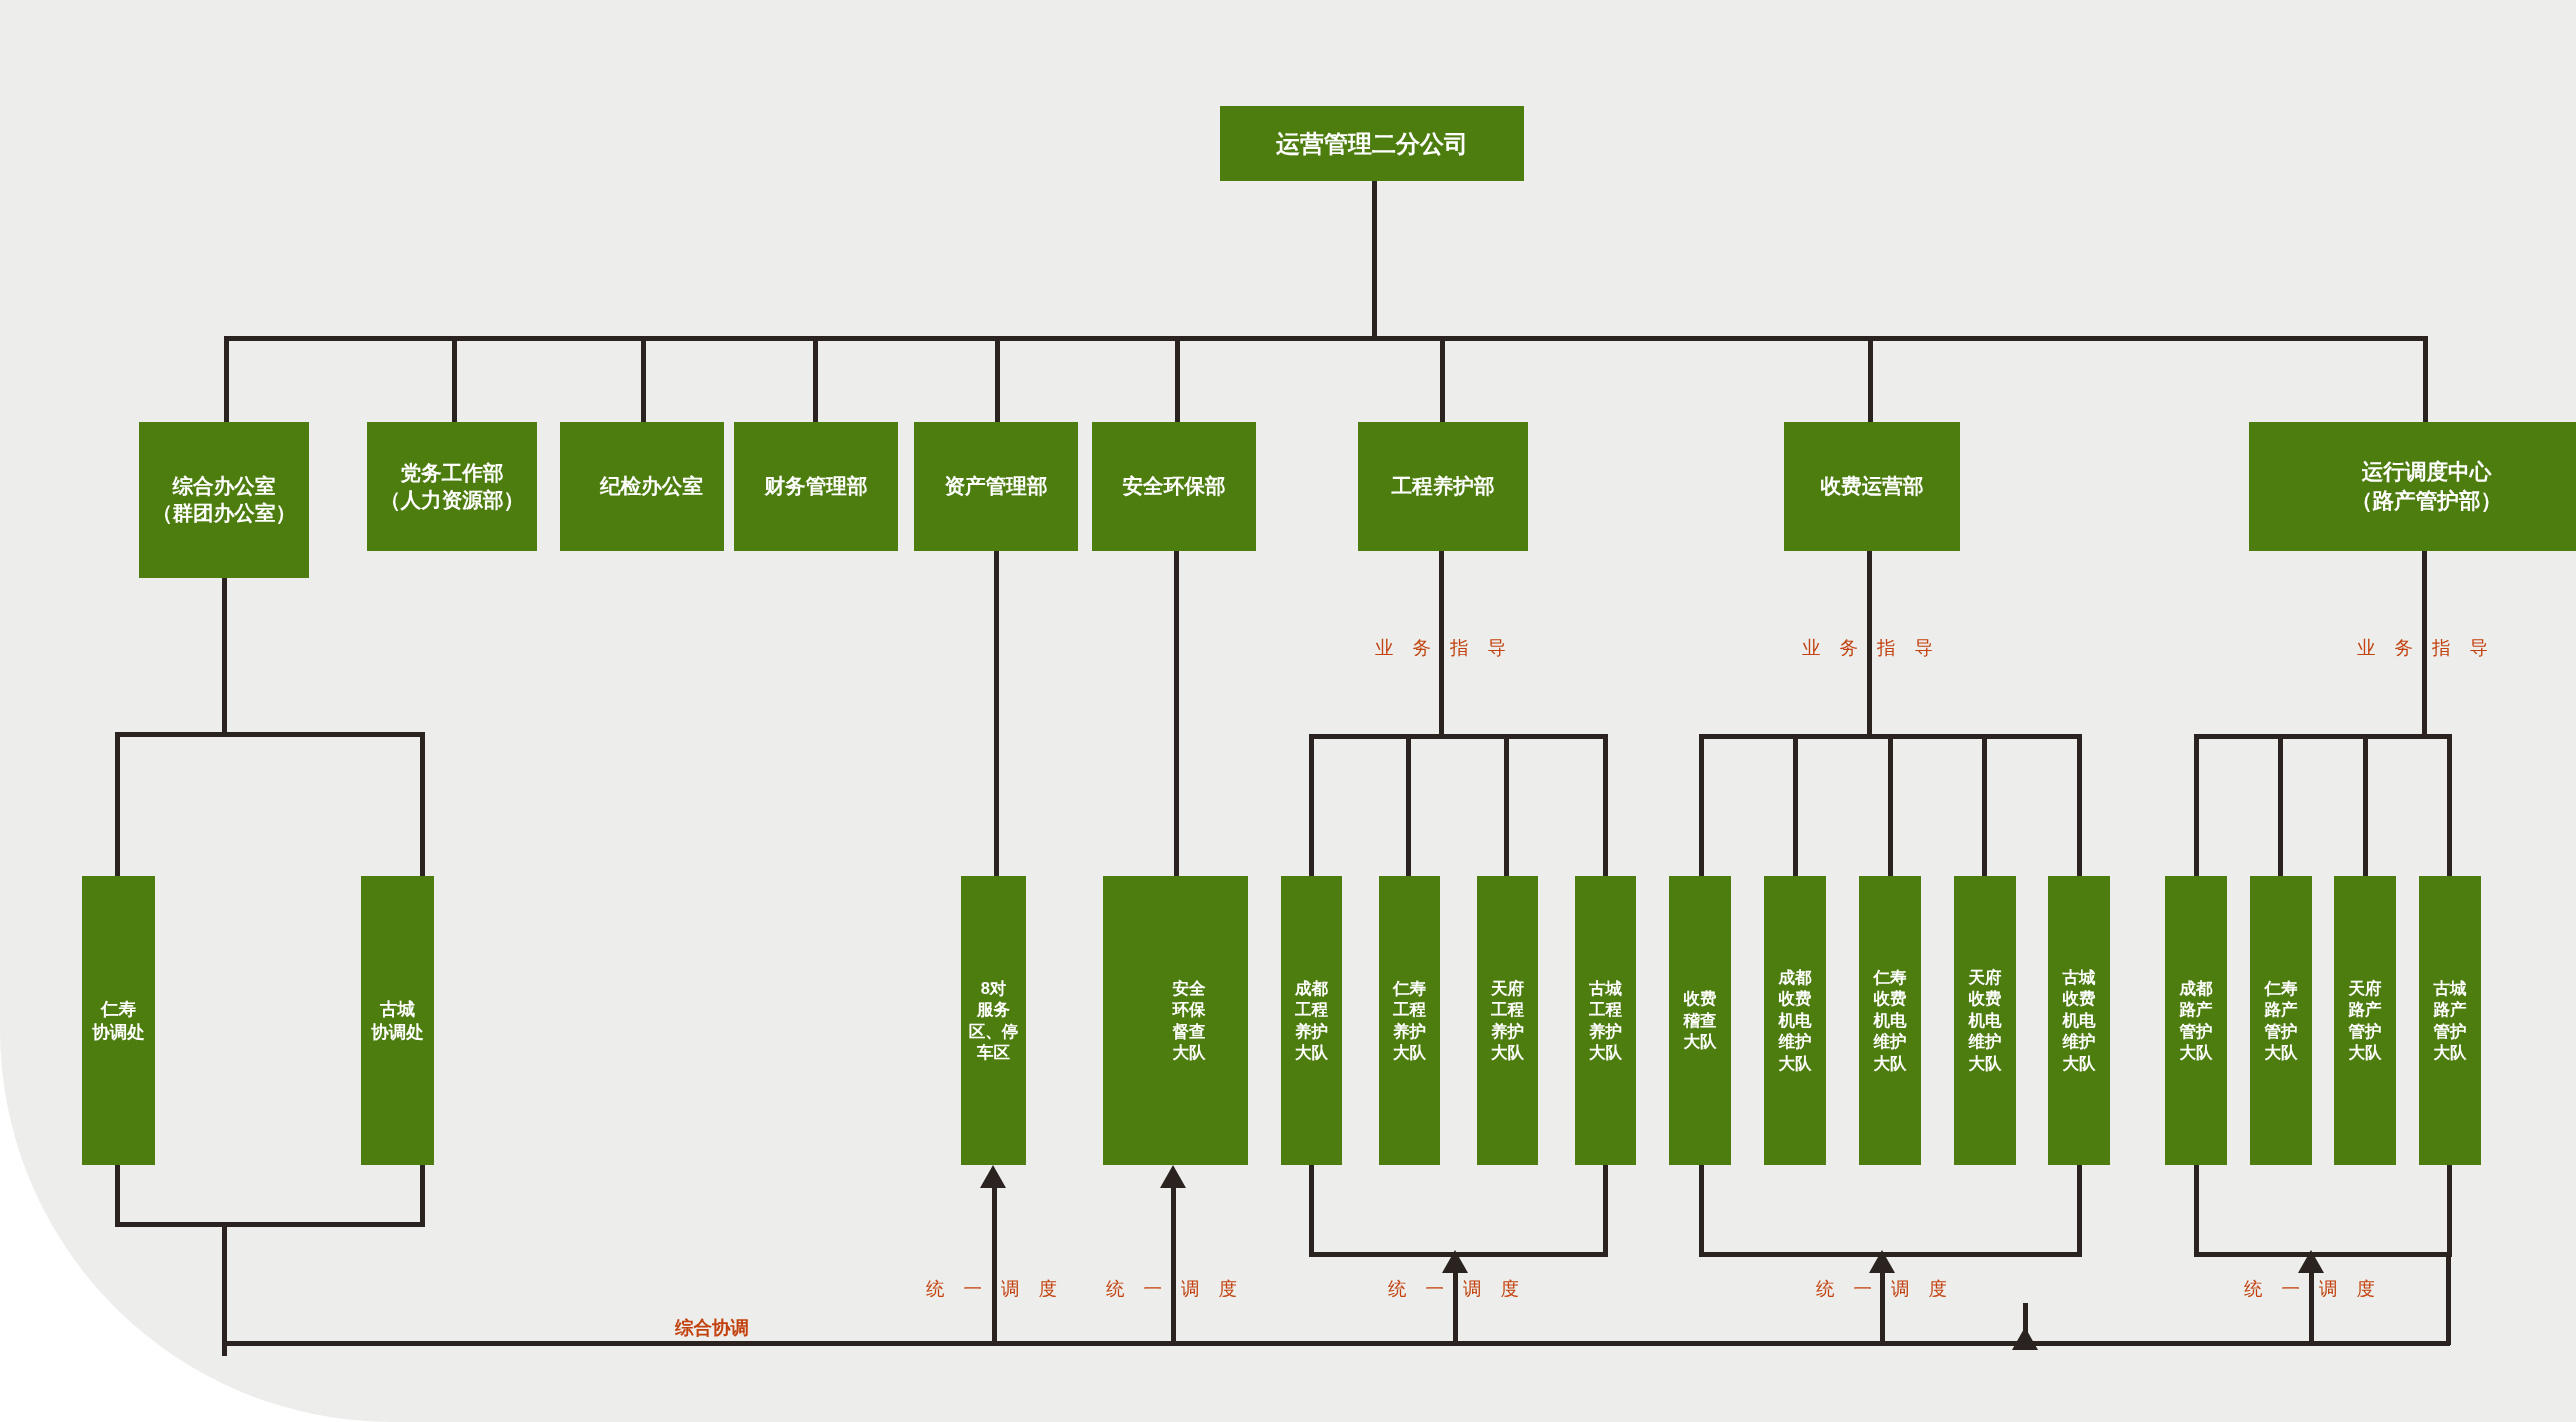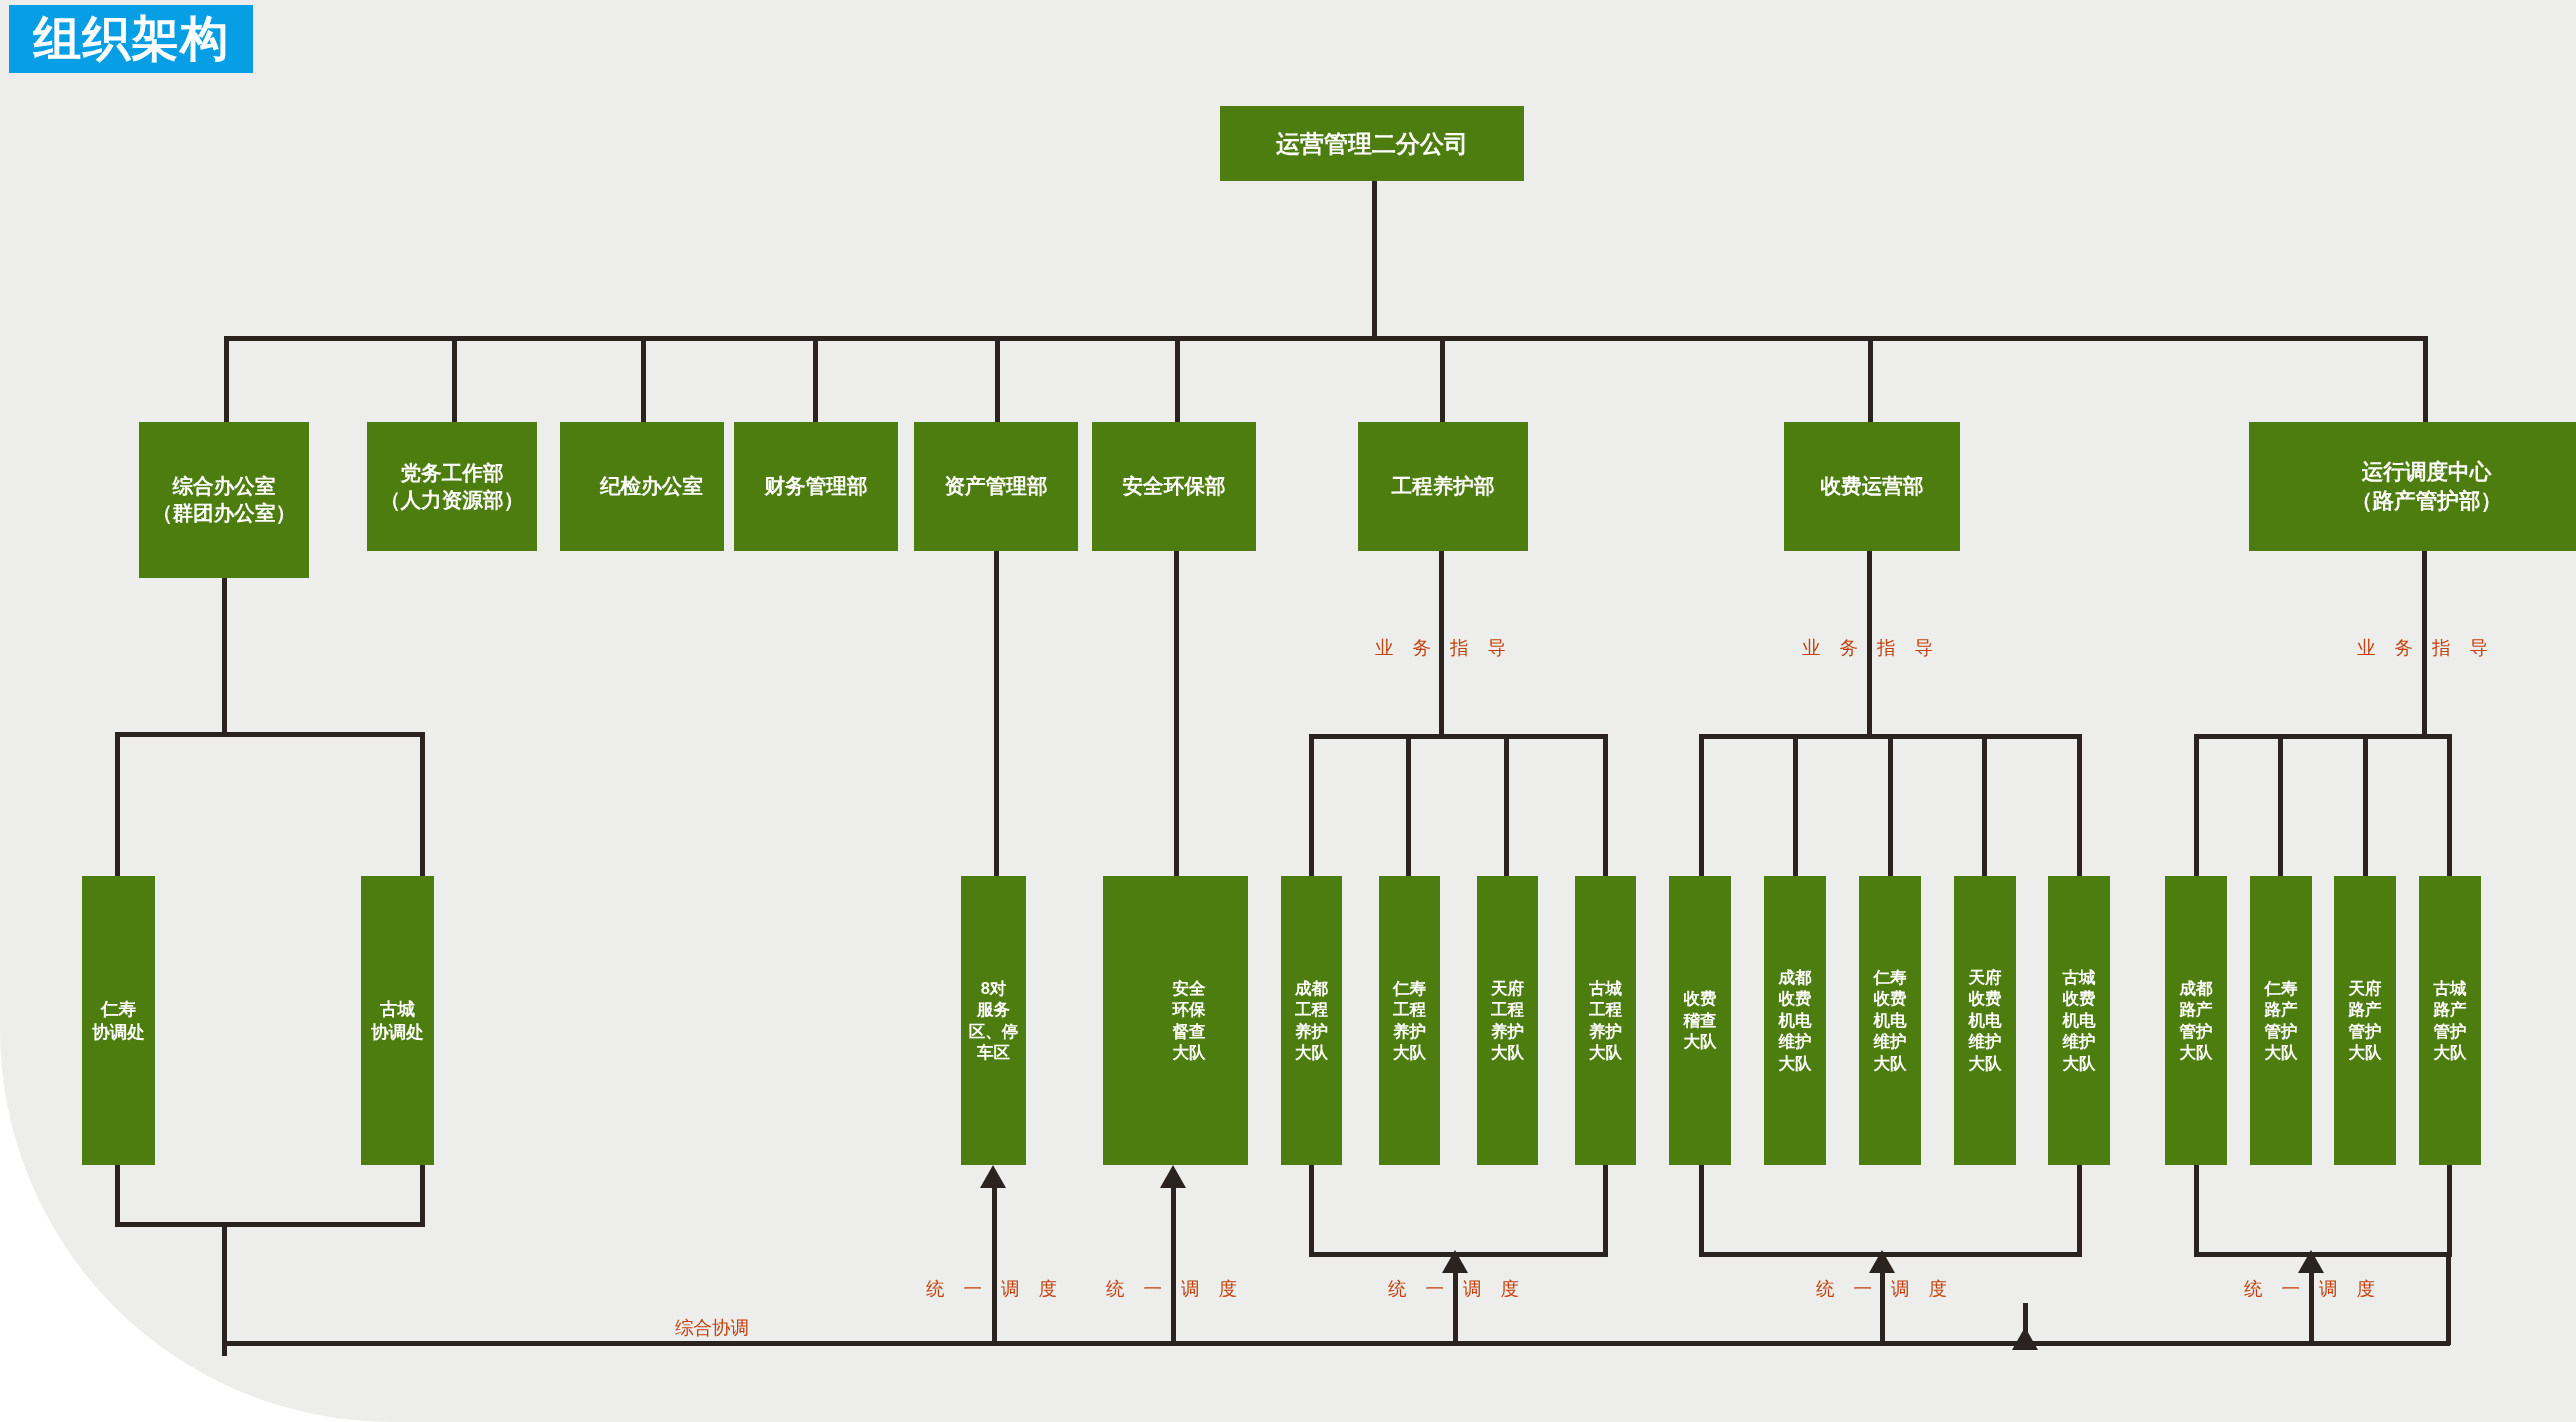--- a/index.html
+++ b/index.html
@@ -71,23 +71,20 @@
   }
   .anno.sp{letter-spacing:7.2px;}
 </style>
 </head>
 <body>
 
 <div id="stage">
 
   <div class="bg-plate"></div>
 
-  <div class="title-banner">
-    <span class="t">组织架构</span>
-  </div>
 
   <div class="ln lnv" style="left:1372px;top:180px;width:4.6px;height:157px;"></div>
 
   <div class="ln lnh" style="left:224px;top:336px;width:2204px;height:4.6px;"></div>
 
   <div class="ln lnv" style="left:224px;top:336px;width:4.6px;height:87px;"></div>
   <div class="ln lnv" style="left:452px;top:336px;width:4.6px;height:87px;"></div>
   <div class="ln lnv" style="left:641px;top:336px;width:4.6px;height:87px;"></div>
   <div class="ln lnv" style="left:813px;top:336px;width:4.6px;height:87px;"></div>
   <div class="ln lnv" style="left:995px;top:336px;width:4.6px;height:87px;"></div>
@@ -245,16 +242,16 @@
   <div class="anno sp" style="left:1375px;top:639px;">业 务 指 导</div>
   <div class="anno sp" style="left:1802px;top:639px;">业 务 指 导</div>
   <div class="anno sp" style="left:2357px;top:639px;">业 务 指 导</div>
 
   <div class="anno sp" style="left:926px;top:1280px;">统 一 调 度</div>
   <div class="anno sp" style="left:1106px;top:1280px;">统 一 调 度</div>
   <div class="anno sp" style="left:1388px;top:1280px;">统 一 调 度</div>
   <div class="anno sp" style="left:1816px;top:1280px;">统 一 调 度</div>
   <div class="anno sp" style="left:2244px;top:1280px;">统 一 调 度</div>
 
-  <div class="anno" style="left:675px;top:1319px;">综合协调</div>
+  <div class="anno" style="left:675px;top:1319px;font-weight:bold;">综合协调</div>
 
 </div>
 
 
 </body></html>

